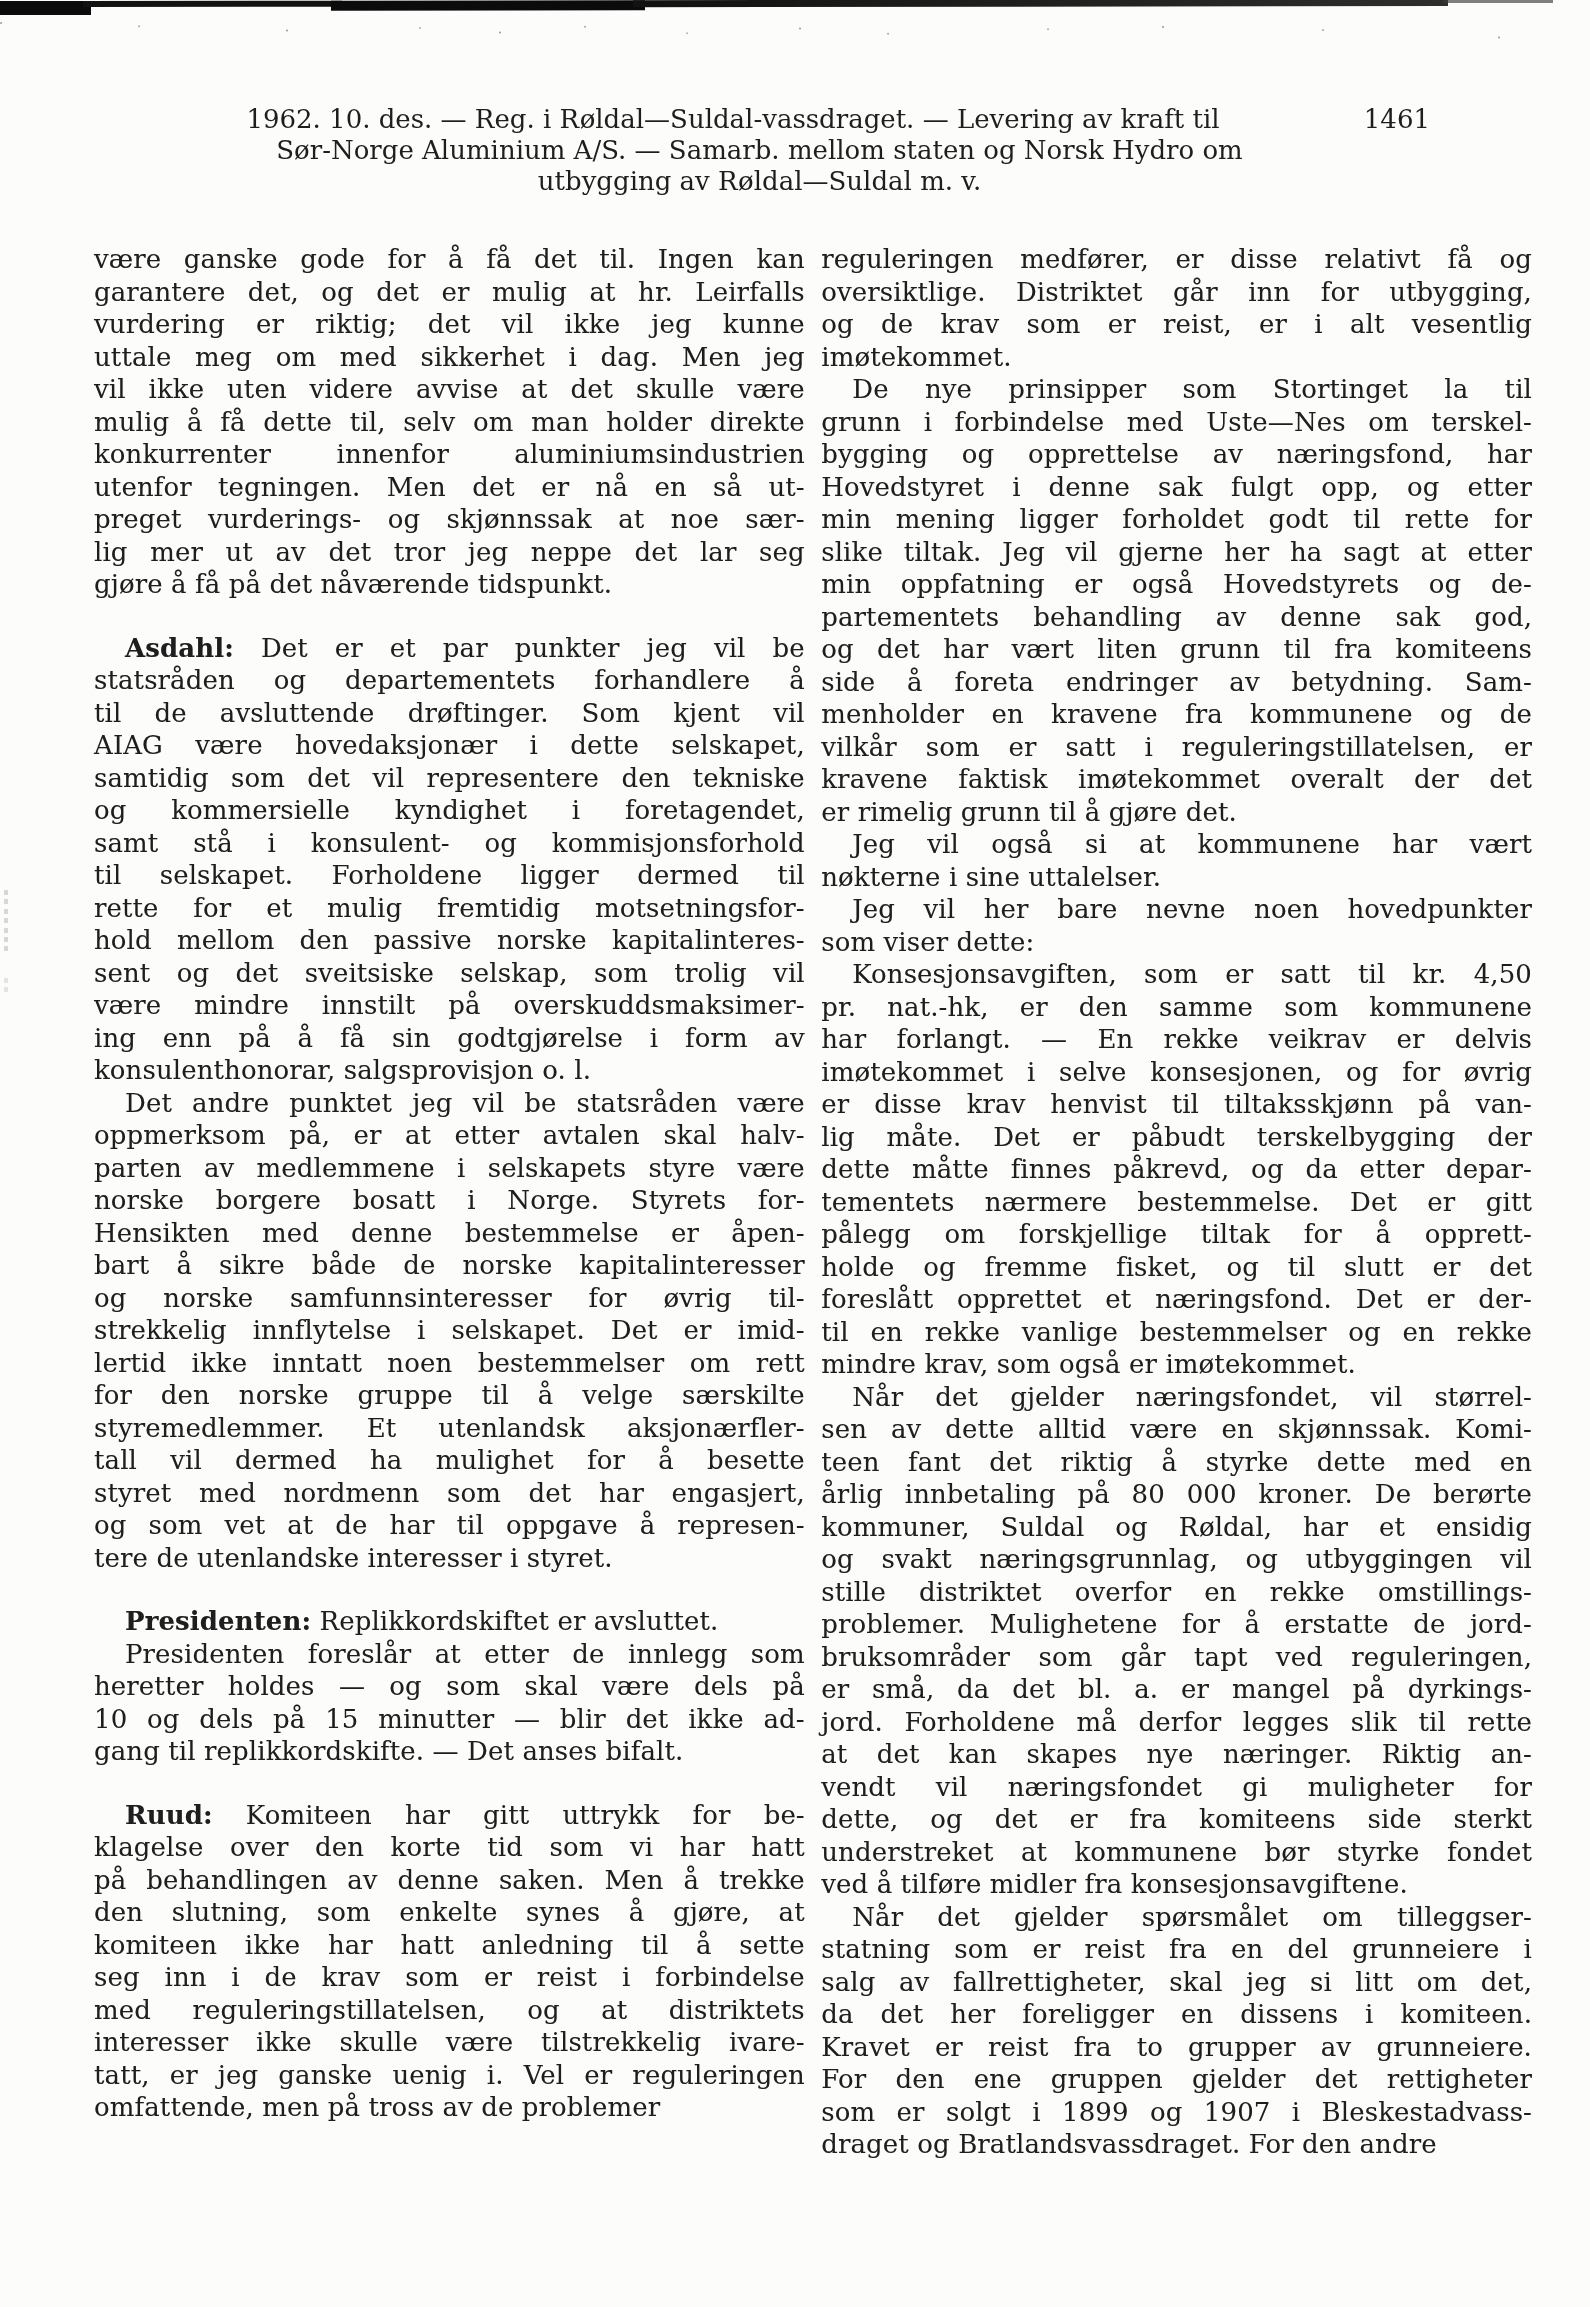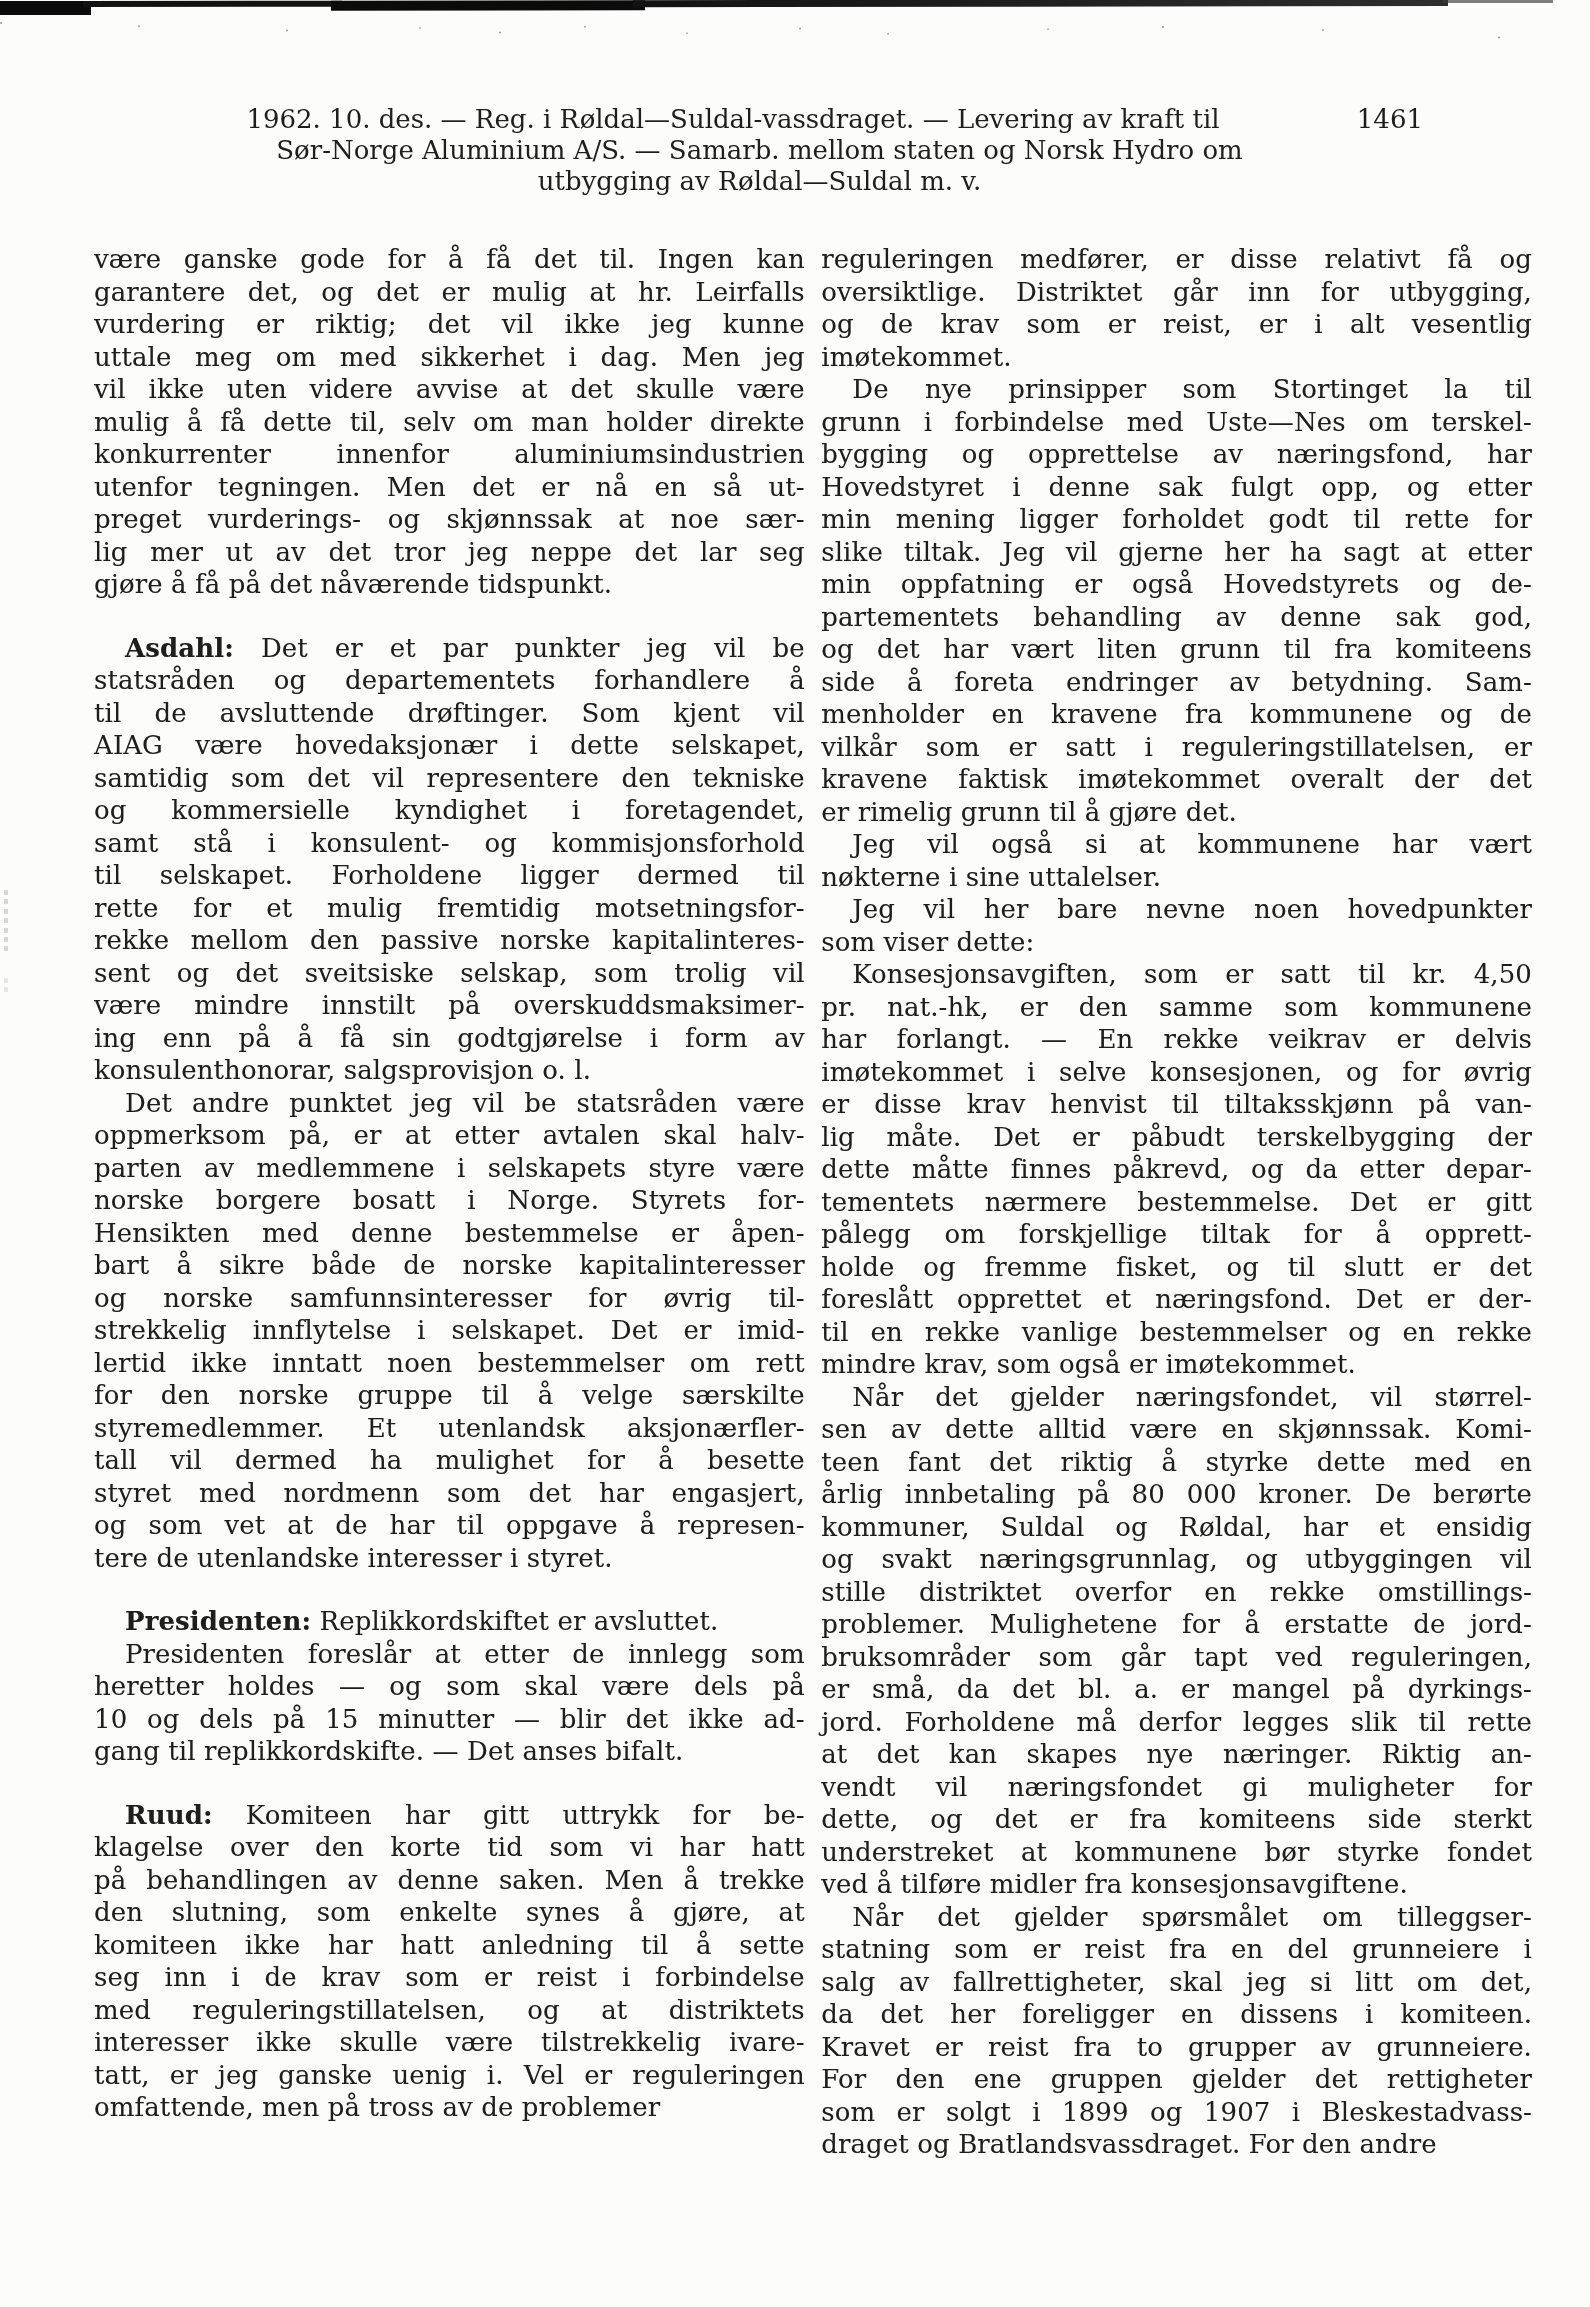--- a/index.html
+++ b/index.html
@@ -25,21 +25,21 @@
                 1047px 7.7px 0 #b0b0ac, 1162px 5.5px 0 #9a9a96, 1322px 8.8px 0 #a8a8a4, 1498px 16.5px 0 #9a9a96; }
   .margin-mark { position:absolute; left:4.4px; width:3.9px; background:repeating-linear-gradient(#b9b9b4 0 5px, transparent 5px 9.4px); opacity:.55; }
   .mm1 { top:890px; height:66px; }
   .mm2 { top:978px; height:19px; opacity:.35; }
 
   
   .header { position:absolute; left:94px; top:104px; width:1438px; font-size:26px; line-height:31px; }
   .h-line { text-align:center; white-space:nowrap; }
   .h-line-1 { margin-right:160px; }
   .h-line-2, .h-line-3 { margin-right:107px; }
-  .page-number { position:absolute; top:0; right:109px; }
+  .page-number { position:absolute; top:0; right:102px; }
 
   
   .columns { position:absolute; left:94px; top:243px; width:1438px; display:flex; gap:16.5px; }
   .column { width:711px; font-size:26px; line-height:32.5px; letter-spacing:0.1px; }
   .para.space { margin-top:31px; }
   .line { text-align:justify; text-align-last:justify; text-shadow:0 0 0.6px rgba(30,30,30,0.25); }
   .line.last { text-align-last:left; }
   .line.first.indent { text-indent:31px; }
   strong.speaker { font-weight:bold; }
 </style>
@@ -84,21 +84,21 @@
         <div class="para space">
           <div class="line first indent"><strong class="speaker">Asdahl:</strong><span> Det er et par punkter jeg vil be</span></div>
           <div class="line">statsråden og departementets forhandlere å</div>
           <div class="line">til de avsluttende drøftinger. Som kjent vil</div>
           <div class="line">AIAG være hovedaksjonær i dette selskapet,</div>
           <div class="line">samtidig som det vil representere den tekniske</div>
           <div class="line">og kommersielle kyndighet i foretagendet,</div>
           <div class="line">samt stå i konsulent- og kommisjonsforhold</div>
           <div class="line">til selskapet. Forholdene ligger dermed til</div>
           <div class="line">rette for et mulig fremtidig motsetningsfor-</div>
-          <div class="line">rekke mellom den passive norske kapitalinteres-</div>
+          <div class="line">hold mellom den passive norske kapitalinteres-</div>
           <div class="line">sent og det sveitsiske selskap, som trolig vil</div>
           <div class="line">være mindre innstilt på overskuddsmaksimer-</div>
           <div class="line">ing enn på å få sin godtgjørelse i form av</div>
           <div class="line last">konsulenthonorar, salgsprovisjon o. l.</div>
         </div>
         <div class="para">
           <div class="line first indent">Det andre punktet jeg vil be statsråden være</div>
           <div class="line">oppmerksom på, er at etter avtalen skal halv-</div>
           <div class="line">parten av medlemmene i selskapets styre være</div>
           <div class="line">norske borgere bosatt i Norge. Styrets for-</div>

